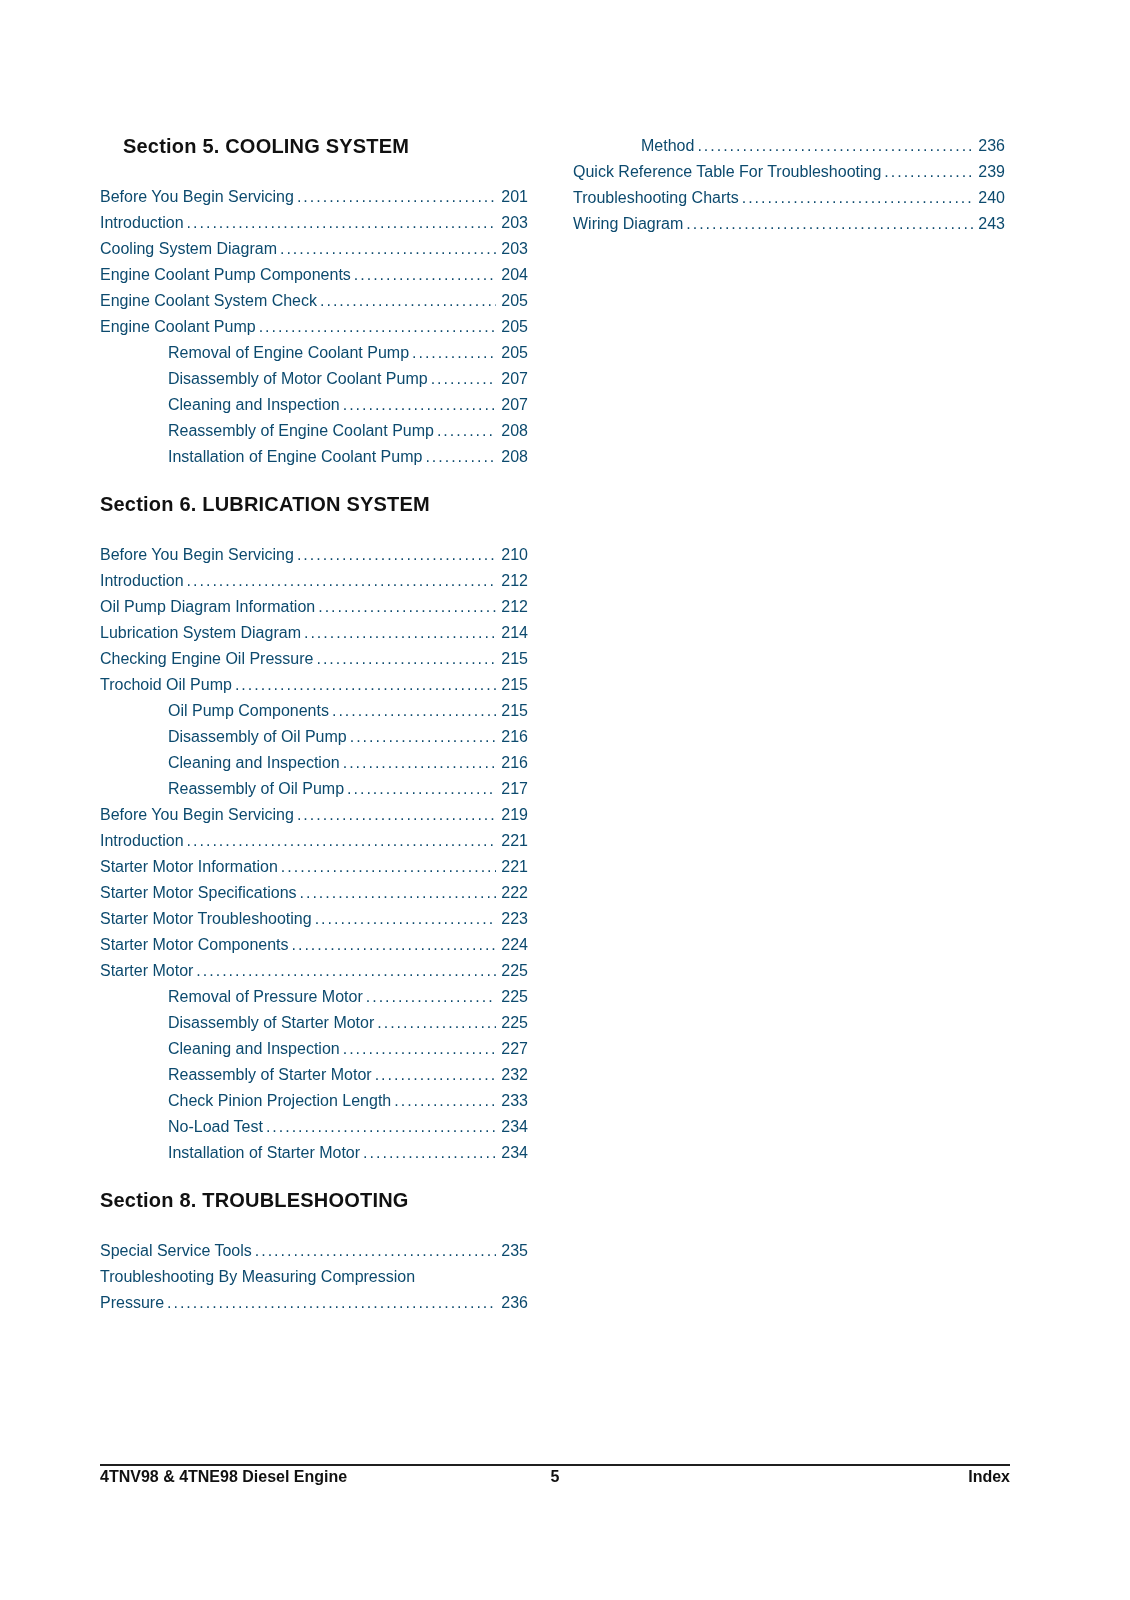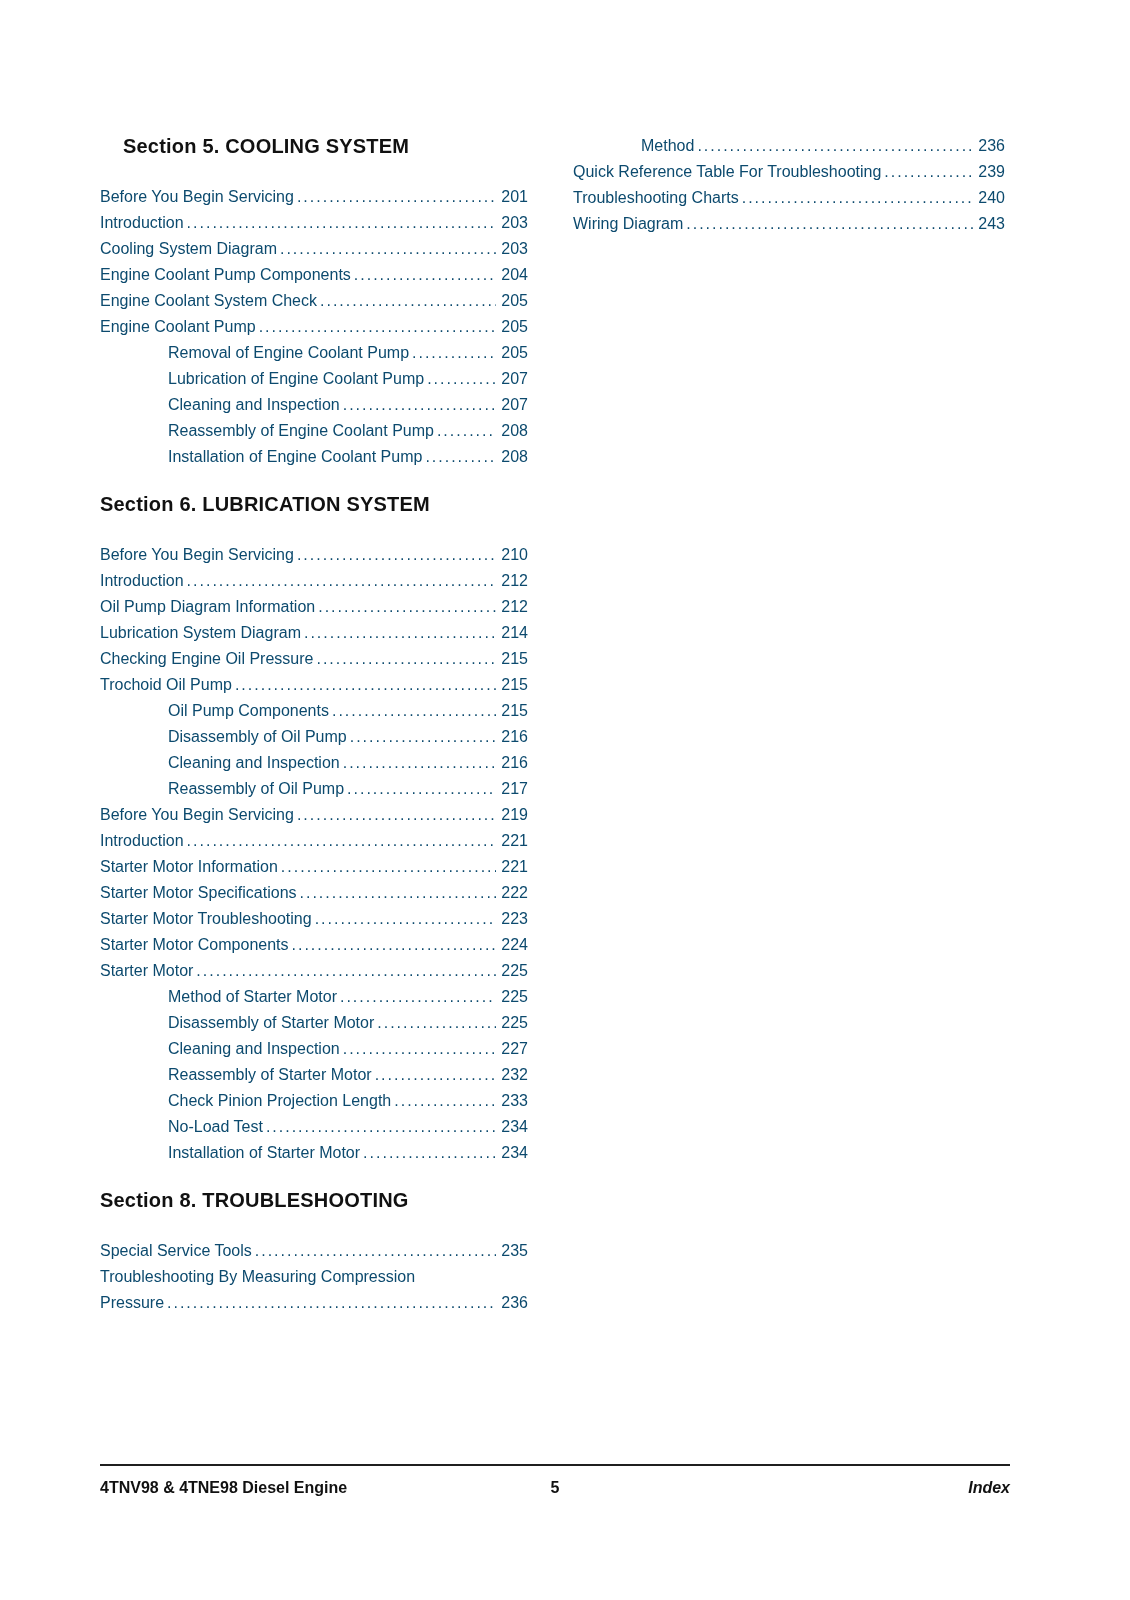--- a/index.html
+++ b/index.html
@@ -46,37 +46,36 @@
     padding-left: 3px;
   }
   .toc-page { white-space: nowrap; padding-left: 5px; }
 
   .footer {
     position: absolute;
     left: 100px;
     top: 1464px;
     width: 910px;
     border-top: 2px solid #1f1f1f;
-    padding-top: 11px;
   }
   .footer-row {
     position: relative;
     display: flex;
     justify-content: space-between;
     font-size: 16px;
     font-weight: 700;
     line-height: 22px;
     color: #111111;
   }
   .f-center {
     position: absolute;
     left: 0; right: 0;
     text-align: center;
   }
-  .f-right { text-align: right; font-style: italic; }
+  .f-right { text-align: right; }
 </style>
 </head>
 <body>
 
 <div class="page">
   <div class="col col-left">
       <div class="section-heading first">Section 5. COOLING SYSTEM</div>
       <div class="toc-entry">
         <span class="toc-label">Before You Begin Servicing</span>
         <span class="toc-dots">......................................................................................................................................................</span>
@@ -106,21 +105,21 @@
         <span class="toc-label">Engine Coolant Pump</span>
         <span class="toc-dots">......................................................................................................................................................</span>
         <span class="toc-page">205</span>
       </div>
       <div class="toc-entry indent">
         <span class="toc-label">Removal of Engine Coolant Pump</span>
         <span class="toc-dots">......................................................................................................................................................</span>
         <span class="toc-page">205</span>
       </div>
       <div class="toc-entry indent">
-        <span class="toc-label">Lubrication of Engine Coolant Pump</span>
+        <span class="toc-label">Disassembly of Motor Coolant Pump</span>
         <span class="toc-dots">......................................................................................................................................................</span>
         <span class="toc-page">207</span>
       </div>
       <div class="toc-entry indent">
         <span class="toc-label">Cleaning and Inspection</span>
         <span class="toc-dots">......................................................................................................................................................</span>
         <span class="toc-page">207</span>
       </div>
       <div class="toc-entry indent">
         <span class="toc-label">Reassembly of Engine Coolant Pump</span>
@@ -212,21 +211,21 @@
         <span class="toc-label">Starter Motor Components</span>
         <span class="toc-dots">......................................................................................................................................................</span>
         <span class="toc-page">224</span>
       </div>
       <div class="toc-entry">
         <span class="toc-label">Starter Motor</span>
         <span class="toc-dots">......................................................................................................................................................</span>
         <span class="toc-page">225</span>
       </div>
       <div class="toc-entry indent">
-        <span class="toc-label">Method of Starter Motor</span>
+        <span class="toc-label">Removal of Pressure Motor</span>
         <span class="toc-dots">......................................................................................................................................................</span>
         <span class="toc-page">225</span>
       </div>
       <div class="toc-entry indent">
         <span class="toc-label">Disassembly of Starter Motor</span>
         <span class="toc-dots">......................................................................................................................................................</span>
         <span class="toc-page">225</span>
       </div>
       <div class="toc-entry indent">
         <span class="toc-label">Cleaning and Inspection</span>

